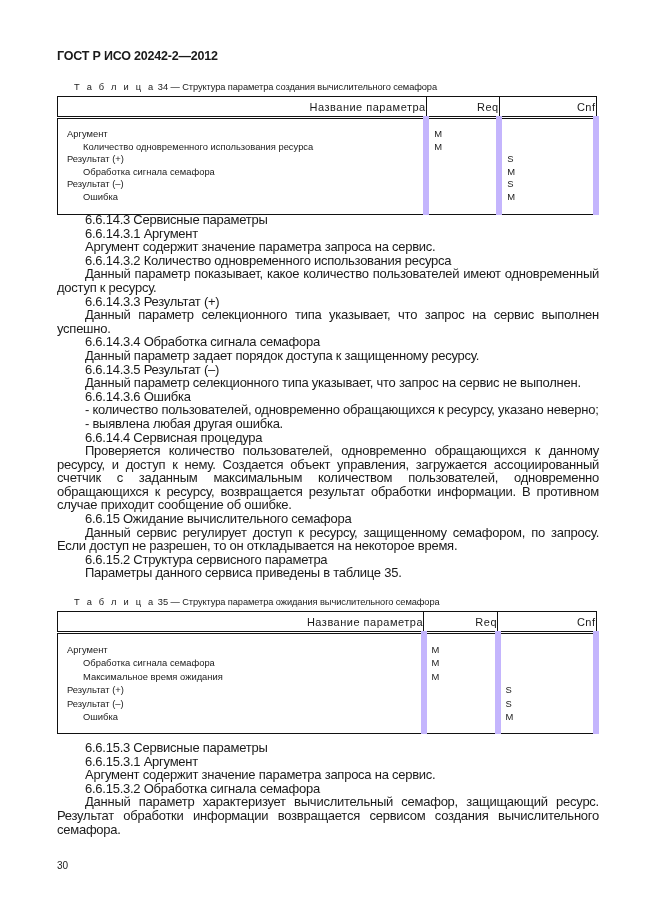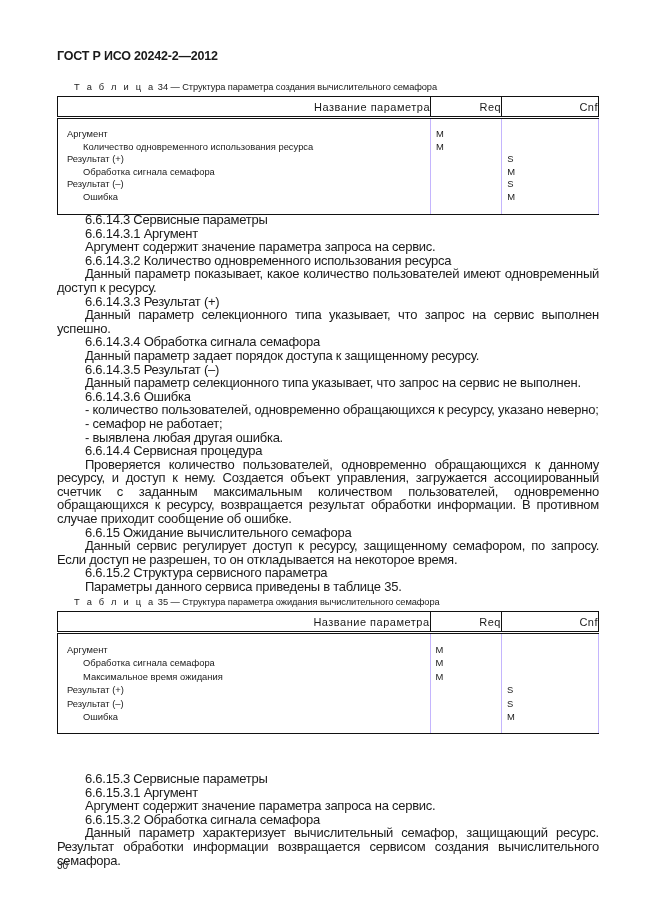--- a/index.html
+++ b/index.html
@@ -5,21 +5,21 @@
   html, body { margin: 0; padding: 0; background: #ffffff; }
   body { width: 646px; height: 913px; position: relative; overflow: hidden;
          font-family: "Liberation Sans", sans-serif; color: #1a1a1a; }
   .page { position: absolute; left: 57px; top: 0; width: 542px; }
   .header { position: absolute; top: 49px; left: 0; font-weight: bold; font-size: 12.5px; letter-spacing: -0.2px; }
   .tcap { position: absolute; left: 0; font-size: 9.3px; letter-spacing: -0.1px; margin-left: 17px; }
   .tcap .spaced { letter-spacing: 2.2px; }
   table.t { position: absolute; left: 0; width: 542px; border-collapse: collapse; font-size: 9.4px; }
   table.t th { font-weight: normal; font-size: 11px; letter-spacing: 0.5px; height: 19px;
                border: 1px solid #111; border-bottom: 3px double #111; text-align: right; padding: 0; }
-  table.t td { border-left: 1px solid #111; border-right: 1px solid #c4b5fd; vertical-align: top; padding: 0; }
+  table.t td { border-left: 1px solid #111; border-right: 6px solid #c4b5fd; vertical-align: top; padding: 0; }
   table.t tr.last td { border-bottom: 1px solid #111; }
   .c1 { width: 374px; } .c2 { width: 71px; } .c3 { width: 97px; }
   .cell { padding: 9px 0 10px 9px; line-height: 12.6px; }
   .cell div { white-space: nowrap; }
   .ind { padding-left: 16px; }
   .body { position: absolute; left: 0; width: 542px; font-size: 13px; line-height: 13.6px; letter-spacing: -0.25px; }
   .p { text-indent: 28px; text-align: justify; }
   .p.b { font-weight: normal; }
   .pagenum { position: absolute; left: 0; top: 860px; font-size: 10px; }
 </style>
@@ -83,21 +83,20 @@
     <div class="p">6.6.14.3.2 Количество одновременного использования ресурса</div>
     <div class="p">Данный параметр показывает, какое количество пользователей имеют одновременный доступ к ресурсу.</div>
     <div class="p">6.6.14.3.3 Результат (+)</div>
     <div class="p">Данный параметр селекционного типа указывает, что запрос на сервис выполнен успешно.</div>
     <div class="p">6.6.14.3.4 Обработка сигнала семафора</div>
     <div class="p">Данный параметр задает порядок доступа к защищенному ресурсу.</div>
     <div class="p">6.6.14.3.5 Результат (–)</div>
     <div class="p">Данный параметр селекционного типа указывает, что запрос на сервис не выполнен.</div>
     <div class="p">6.6.14.3.6 Ошибка</div>
     <div class="p">- количество пользователей, одновременно обращающихся к ресурсу, указано неверно;</div>
-    <div class="p">- семафор не работает;</div>
     <div class="p">- выявлена любая другая ошибка.</div>
     <div class="p">6.6.14.4 Сервисная процедура</div>
     <div class="p">Проверяется количество пользователей, одновременно обращающихся к данному ресурсу, и доступ к нему. Создается объект управления, загружается ассоциированный счетчик с заданным максимальным количеством пользователей, одновременно обращающихся к ресурсу, возвращается результат обработки информации. В противном случае приходит сообщение об ошибке.</div>
     <div class="p b">6.6.15 Ожидание вычислительного семафора</div>
     <div class="p">Данный сервис регулирует доступ к ресурсу, защищенному семафором, по запросу. Если доступ не разрешен, то он откладывается на некоторое время.</div>
     <div class="p">6.6.15.2 Структура сервисного параметра</div>
     <div class="p">Параметры данного сервиса приведены в таблице 35.</div>
   </div>
 
   <div class="tcap" style="top:597px;">
@@ -140,21 +139,21 @@
               <div>&nbsp;</div>
           <div>S</div>
           <div>S</div>
           <div>M</div>
         </div>
           </td>
       </tr>
     </tbody>
   </table>
 
-  <div class="body" style="top:741px;margin-top:31px;">
+  <div class="body" style="top:741px;">
     <div class="p">6.6.15.3 Сервисные параметры</div>
     <div class="p">6.6.15.3.1 Аргумент</div>
     <div class="p">Аргумент содержит значение параметра запроса на сервис.</div>
     <div class="p">6.6.15.3.2 Обработка сигнала семафора</div>
     <div class="p">Данный параметр характеризует вычислительный семафор, защищающий ресурс. Результат обработки информации возвращается сервисом создания вычислительного семафора.</div>
   </div>
 
   <div class="pagenum">30</div>
 </div>
 

